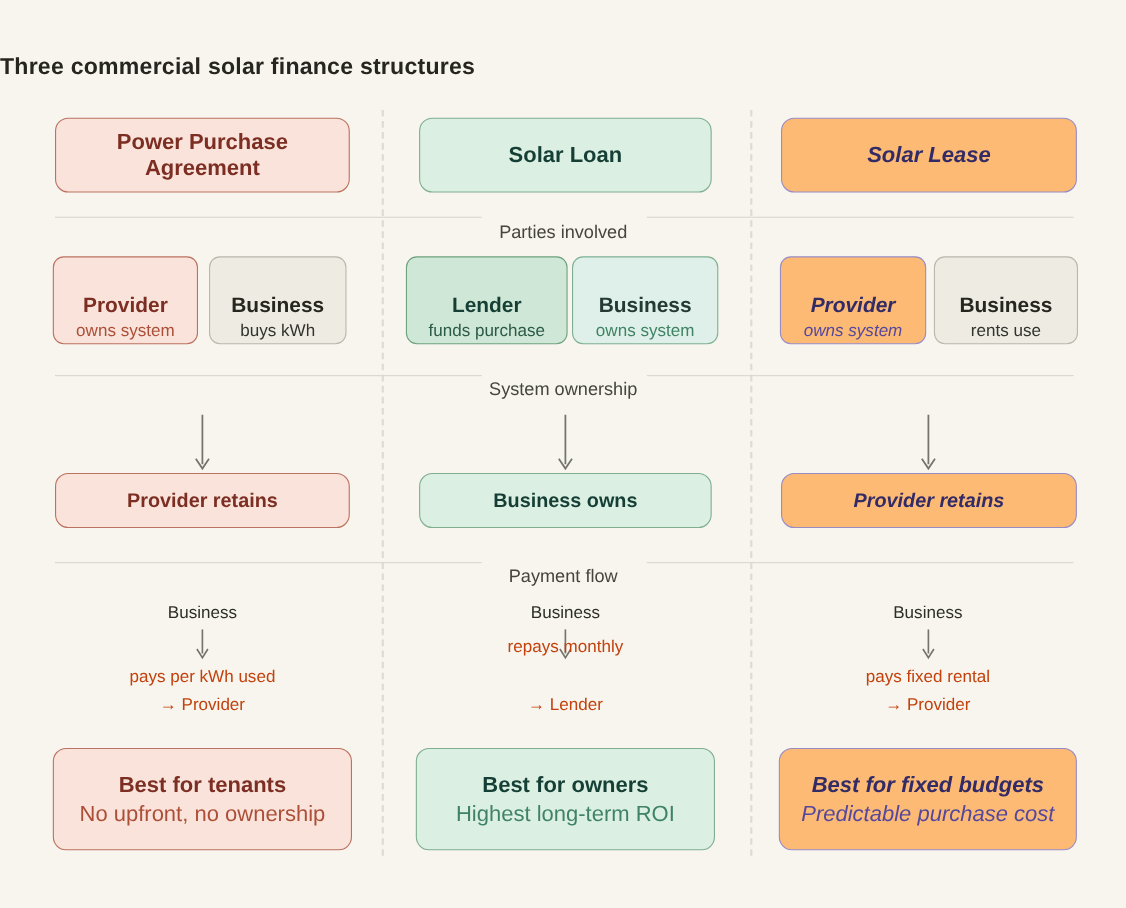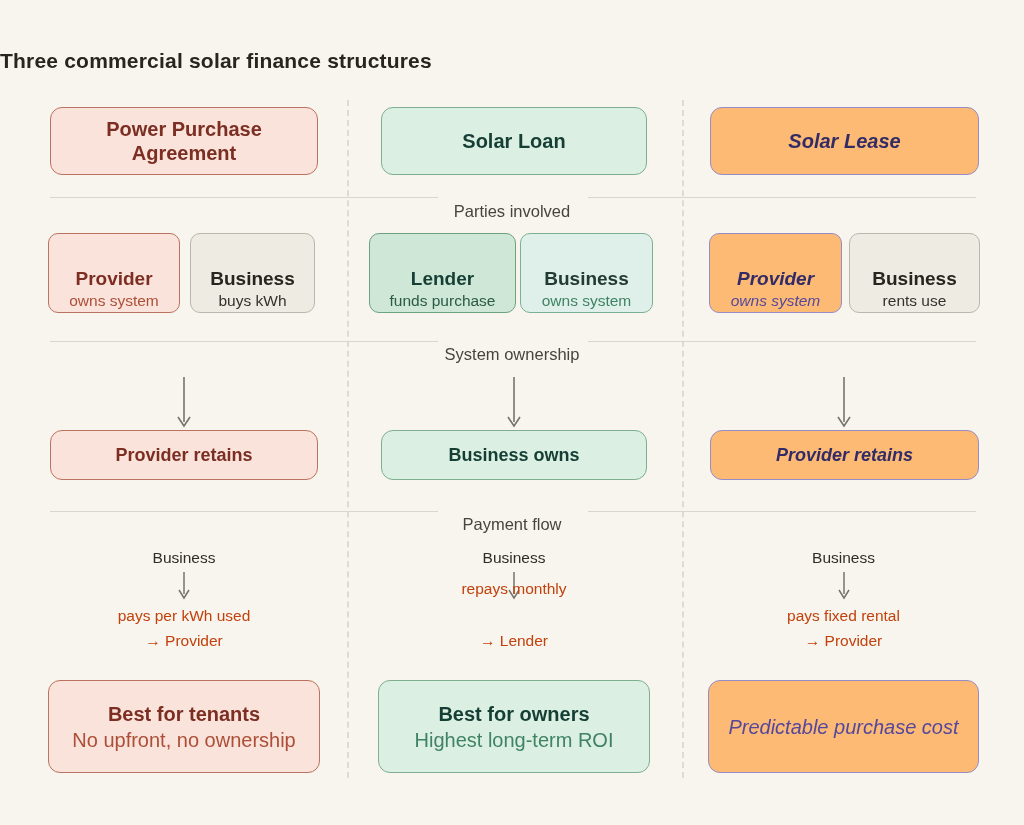--- a/index.html
+++ b/index.html
@@ -153,16 +153,17 @@
 
   <div class="box best acc-ppa" style="left:48px;width:272px">
     <span class="b-head t-ppa-h">Best for tenants</span>
     <span class="b-sub t-ppa-s">No upfront, no ownership</span>
   </div>
   <div class="box best acc-loan" style="left:378px;width:272px">
     <span class="b-head t-loan-h">Best for owners</span>
     <span class="b-sub t-loan-s">Highest long-term ROI</span>
   </div>
   <div class="box best acc-lease" style="left:708px;width:271px">
+    <span class="b-head t-lease-h">Best for fixed budgets</span>
     <span class="b-sub t-lease-s">Predictable purchase cost</span>
   </div>
 
 </div>
 
 </body></html>

